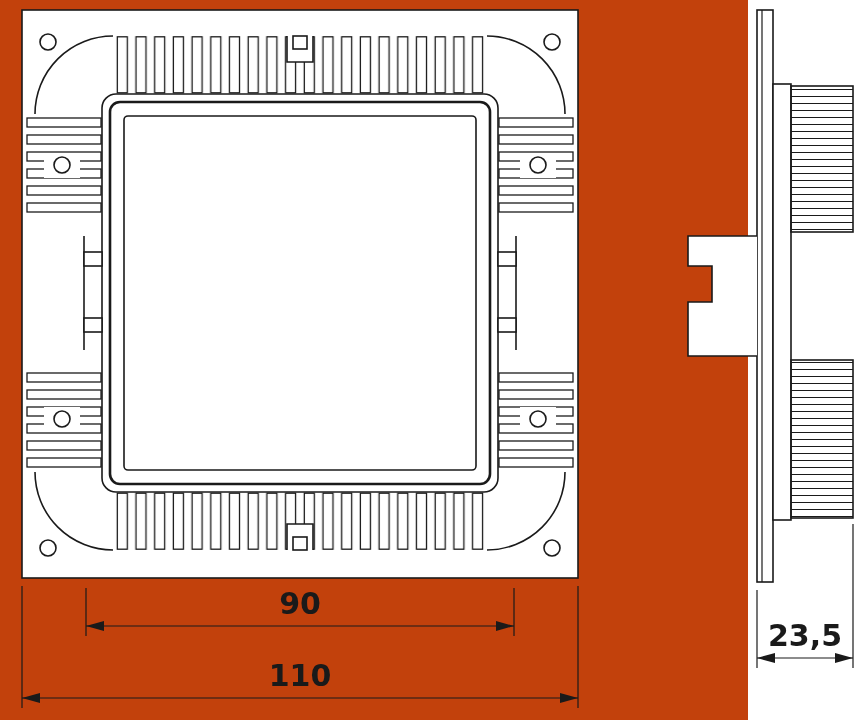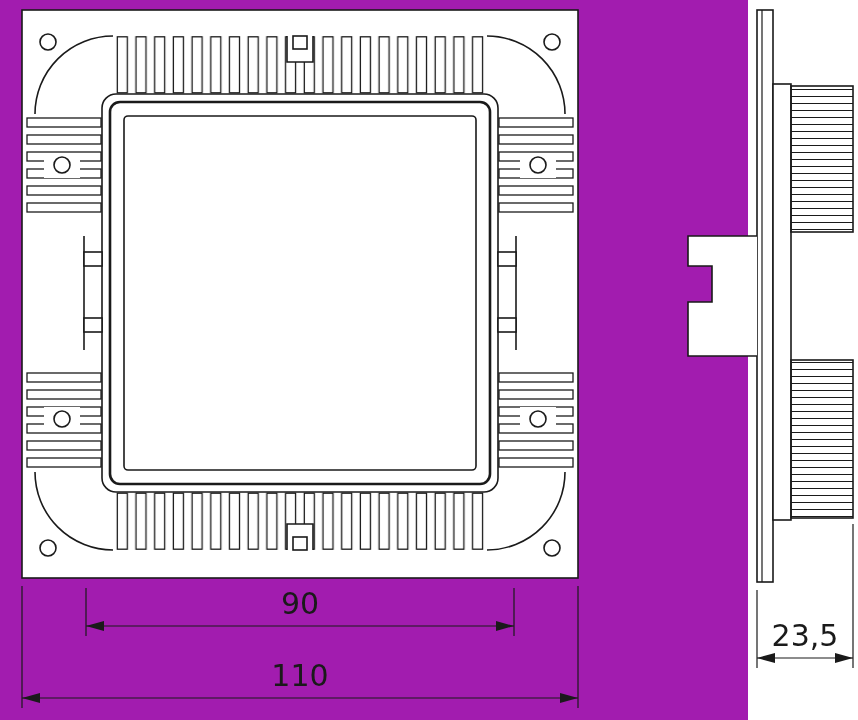--- a/index.html
+++ b/index.html
@@ -8,21 +8,22 @@
     background: #ffffff;
     width: 858px;
     height: 720px;
     overflow: hidden;
     font-family: "DejaVu Sans", sans-serif;
   }
   .canvas {
     position: relative;
     width: 748px;
     height: 720px;
-    background: #a21caf;
+    background: #c2410c;
+    font-weight: bold;
   }
   svg { display: block; }
   .ln   { stroke: #1a1a1a; fill: none; stroke-width: 1.6; }
   .lnw  { stroke: #1a1a1a; fill: #ffffff; stroke-width: 1.6; }
   .thick{ stroke: #1a1a1a; fill: none; stroke-width: 2.6; }
   .thin { stroke: #1a1a1a; fill: none; stroke-width: 1.2; }
   .pad  { fill: #ffffff; stroke: none; }
   .arr  { fill: #1a1a1a; stroke: none; }
   .dim-text {
     font-family: "DejaVu Sans", sans-serif;

